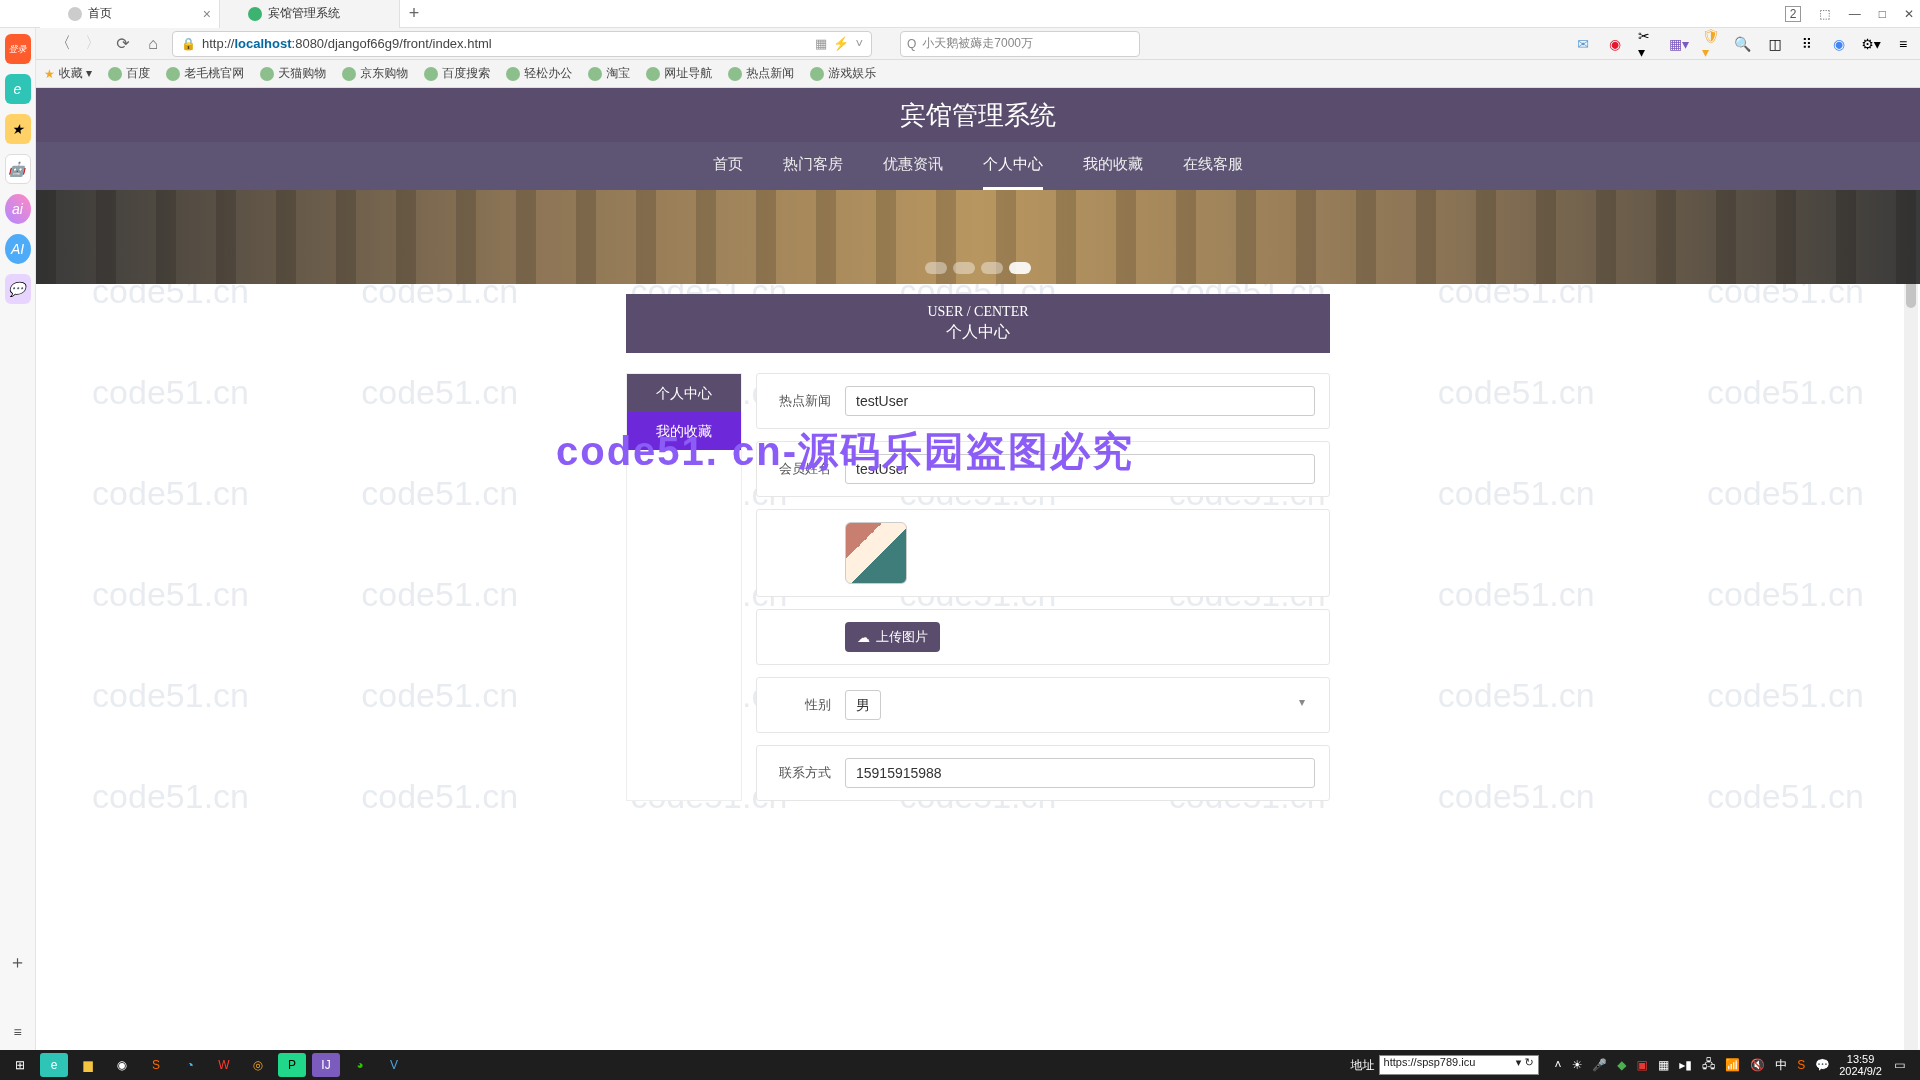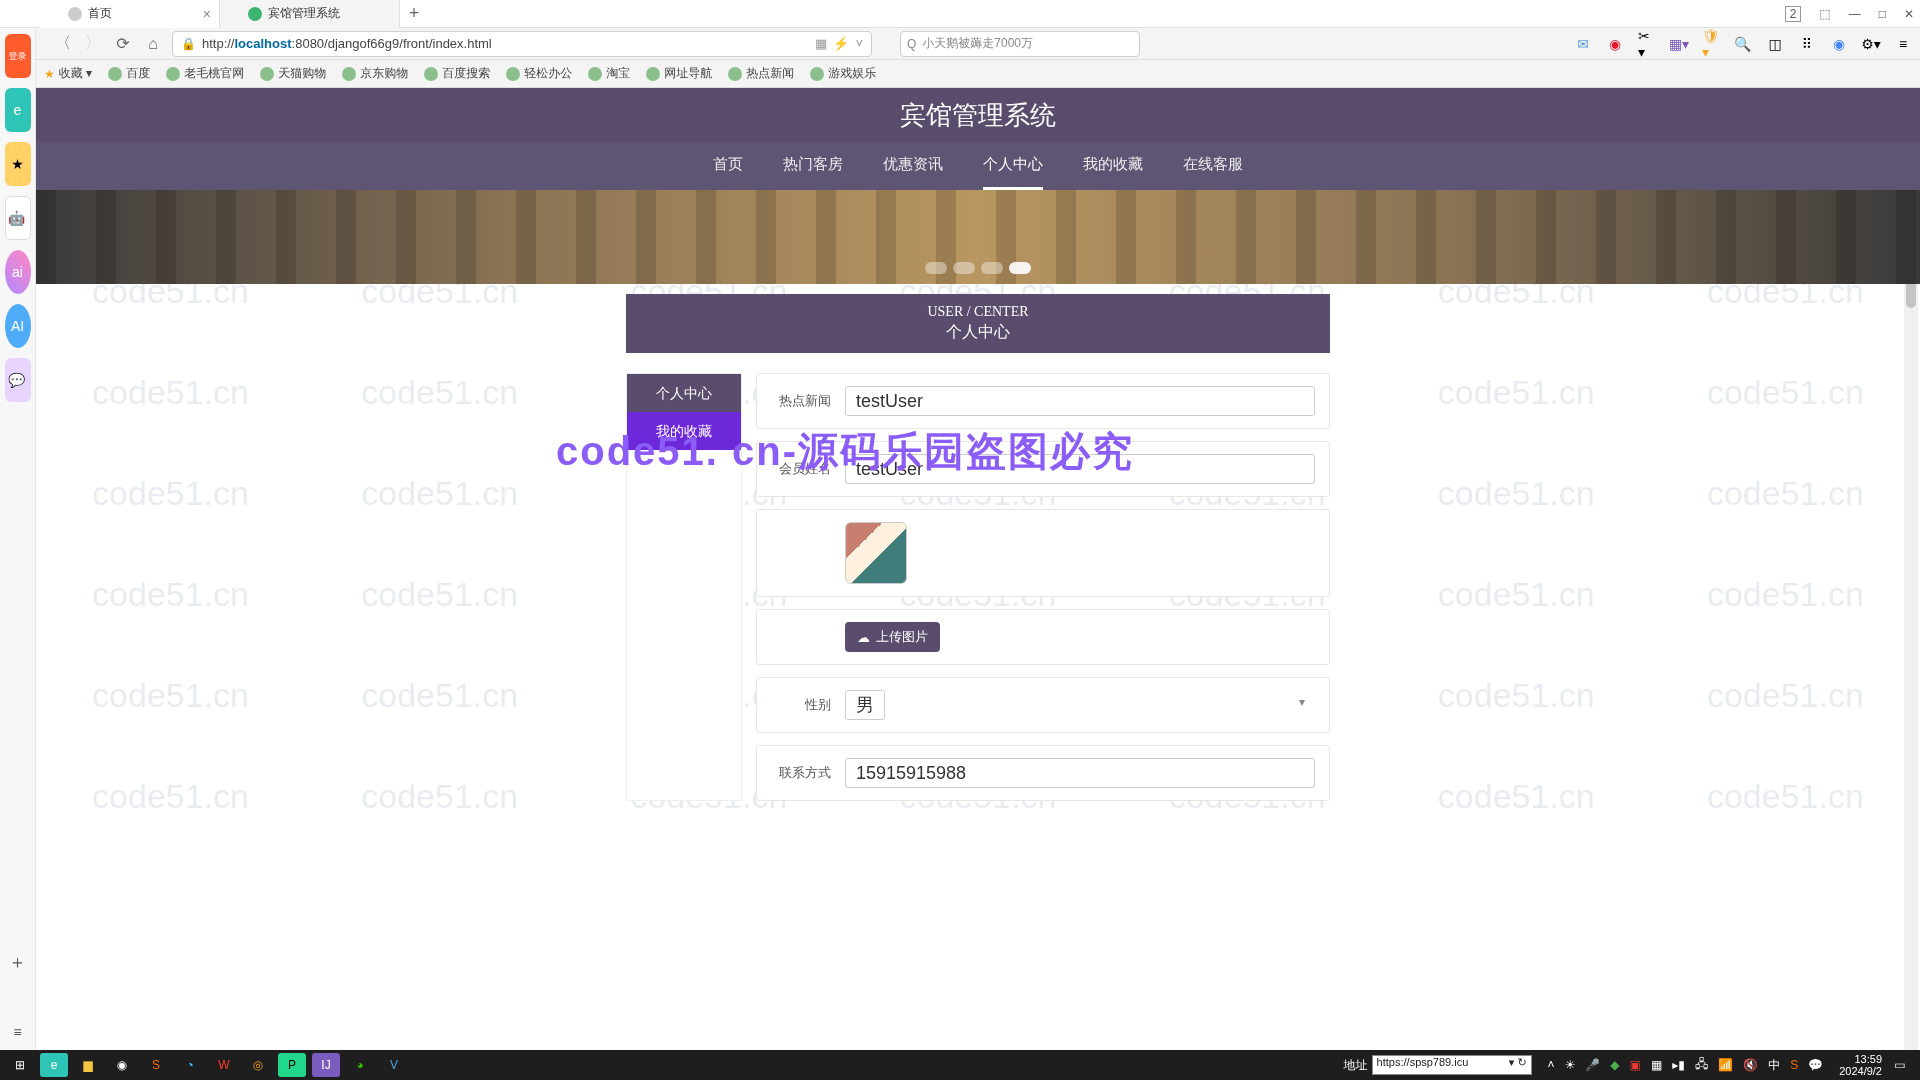--- a/index.html
+++ b/index.html
@@ -31,21 +31,21 @@
 .ext-icon{ width:18px; height:18px; display:flex; align-items:center; justify-content:center; font-size:14px; }
 
 
 .bmbar{ width:100%; height:28px; background:#f4f4f4; display:flex; align-items:center; padding-left:44px; gap:16px; font-size:12px; color:#444; border-bottom:1px solid #ddd; }
 .bm{ display:flex; align-items:center; gap:4px; }
 .bm .star{ color:#f5a623; }
 .bm .ico{ width:14px; height:14px; border-radius:50%; background:#8dbf8d; display:inline-block; }
 
 
 .vside{ position:absolute; left:0; top:28px; width:36px; height:calc(100% - 58px); background:#f7f7f7; display:flex; flex-direction:column; align-items:center; gap:10px; padding-top:6px; border-right:1px solid #e5e5e5; }
-.vicon{ width:26px; height:44px; border-radius:6px; display:flex; align-items:center; justify-content:center; font-size:14px; }
+.vicon{ width:26px; height:30px; border-radius:6px; display:flex; align-items:center; justify-content:center; font-size:14px;font-style:italic; }
 .vicon.orange{ background:#ff5c2e; color:#fff; font-size:9px; }
 .vicon.teal{ background:#2ec4b6; color:#fff; }
 .vicon.yellow{ background:#ffd166; }
 .vicon.white{ background:#fff; border:1px solid #ddd; }
 .vicon.purple{ background:linear-gradient(45deg,#b388ff,#ff88c2); color:#fff; border-radius:50%;}
 .vicon.blue{ background:#4dabf7; color:#fff; border-radius:50%;}
 .vicon.lav{ background:#e8d5ff; }
 .vside .plus{ margin-top:auto; margin-bottom:40px; font-size:18px; color:#555;}
 .vside .ham{ margin-bottom:10px; font-size:14px; color:#555;}
 
@@ -73,38 +73,38 @@
 .p-head{ background:#594c6d; color:#fff; text-align:center; padding:10px 0;}
 .p-head .en{ font-size:14px; font-family:Georgia,serif;}
 .p-head .cn{ font-size:16px; margin-top:2px;}
 .pbody{ display:flex; margin-top:20px; gap:14px;}
 .pleft{ width:116px; background:#fff; border:1px solid #eee;}
 .pleft .pli{ height:38px; line-height:38px; text-align:center; font-size:14px; color:#fff; background:#594c6d;}
 .pleft .pli.sec{ background:#6d28d9;}
 .pright{ flex:1; display:flex; flex-direction:column; gap:12px;}
 .card{ background:#fff; border:1px solid #e6e6e6; border-radius:3px; padding:12px 14px; display:flex; align-items:center; gap:14px;}
 .card label{ width:60px; text-align:right; font-size:13px; color:#555; flex-shrink:0;}
-.card input,.card select{ flex:1; height:30px; border:1px solid #ccc; border-radius:3px; padding:0 10px; font-size:18px; color:#333; background:#fff;}
+.card input,.card select{ flex:1; height:30px; border:1px solid #ccc; border-radius:3px; padding:0 10px; font-size:14px; color:#333; background:#fff;}
 .card select{ appearance:none; background:linear-gradient(#fff,#fff); position:relative;}
 .select-wrap{ flex:1; position:relative;}
 .select-wrap::after{content:"▾"; position:absolute; right:10px; top:5px; color:#888; font-size:12px;}
 .avatar-card{ height:88px;}
 .avatar{ width:62px; height:62px; border-radius:6px; background:linear-gradient(135deg,#c97f6f 0 30%,#fff0e0 30% 55%,#3f7d7a 55% 100%); border:1px solid #ccc;}
 .upload-btn{ background:#594c6d; color:#fff; border:none; border-radius:4px; padding:6px 12px; font-size:13px; display:flex; align-items:center; gap:6px;}
 
 .scroll{ position:absolute; right:2px; top:0; width:14px; height:100%; background:#f0f0f0;}
 .scroll .thumb{ position:absolute; left:2px; width:10px; height:180px; top:40px; background:#c4c4c4; border-radius:5px;}
 
 
 .taskbar{ position:absolute; left:0; right:0; bottom:0; height:30px; background:#1e1e1e; display:flex; align-items:center; padding:0 6px; gap:6px; color:#fff; font-size:12px;}
 .tb-icon{ width:28px; height:24px; display:flex; align-items:center; justify-content:center;}
 .tb-mid{ margin-left:auto; display:flex; align-items:center; gap:4px;}
 .tb-url{ width:160px; height:20px; background:#fff; color:#222; font-size:11px; display:flex; align-items:flex-start; padding:0 4px; border:1px solid #888;}
 .tb-tray{ display:flex; gap:10px; align-items:center; margin-left:12px;}
-.tb-clock{ text-align:right; line-height:1.1; margin-left:12px; font-size:11px;}
+.tb-clock{ text-align:center; line-height:1.1; margin-left:5px; font-size:11px;}
 </style>
 </head>
 <body>
 
 <div class="vside">
   <div class="vicon orange">登录</div>
   <div class="vicon teal">e</div>
   <div class="vicon yellow">★</div>
   <div class="vicon white">🤖</div>
   <div class="vicon purple">ai</div>

